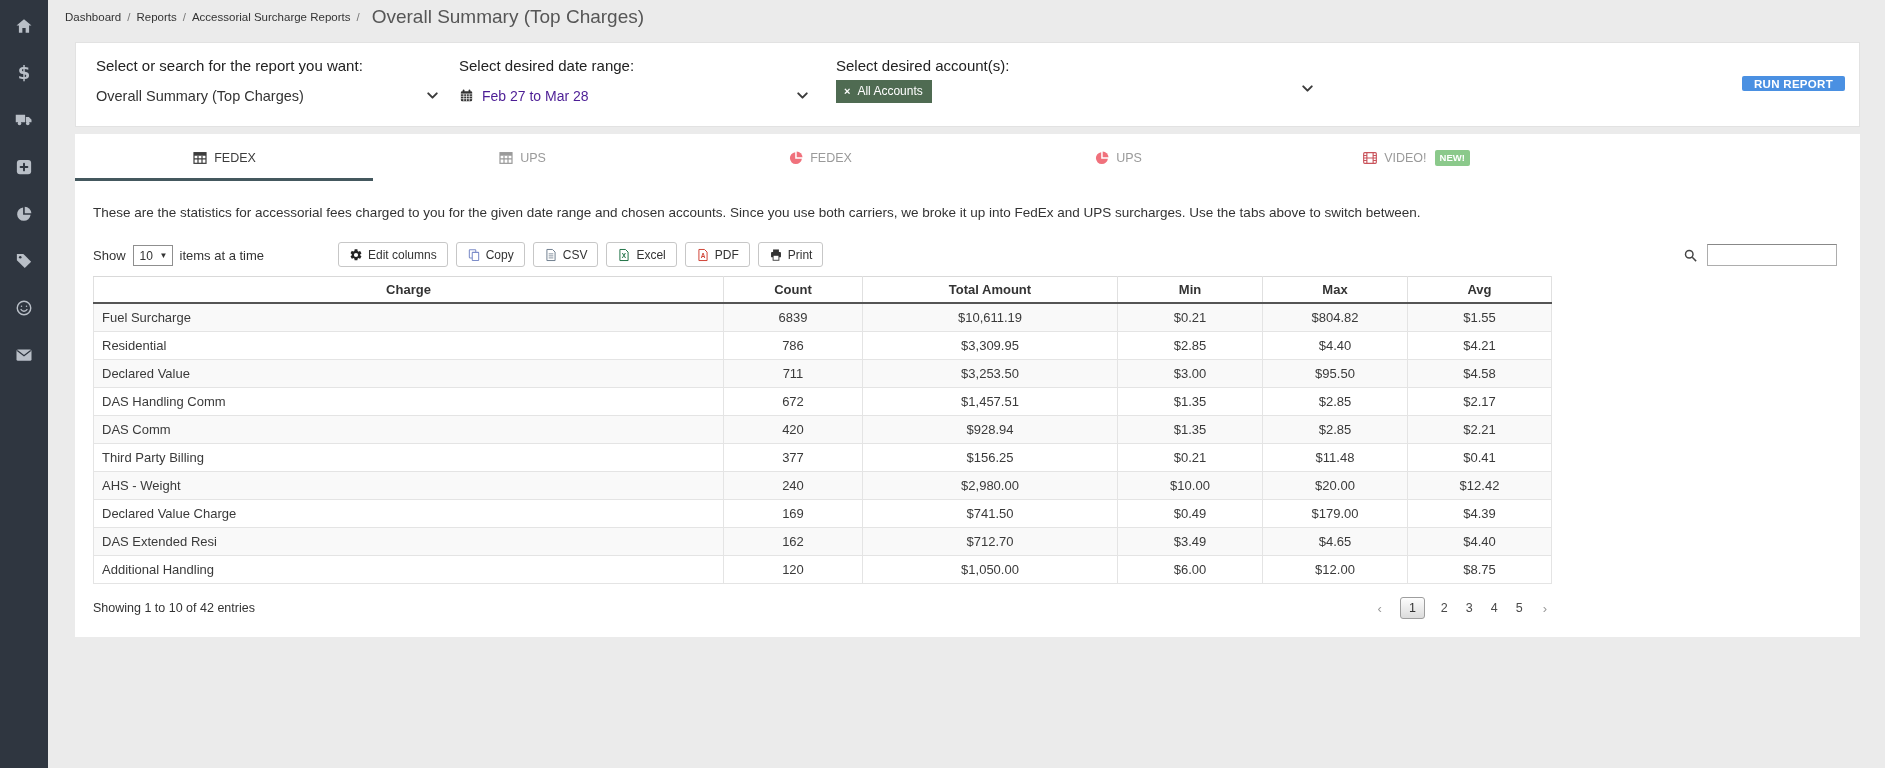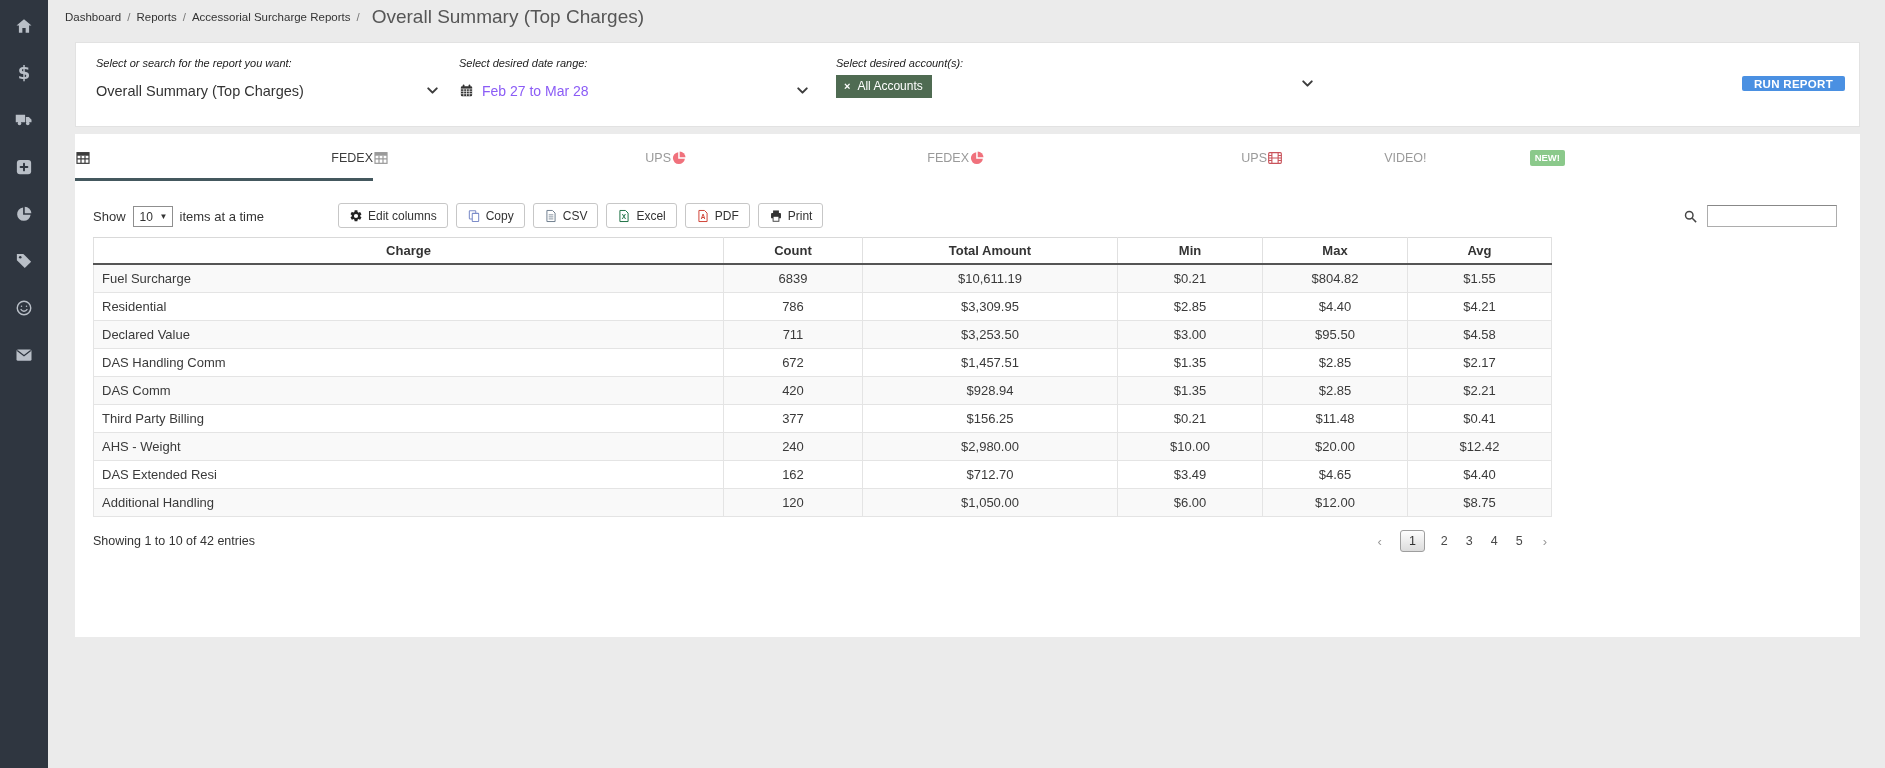--- a/index.html
+++ b/index.html
@@ -28,28 +28,28 @@
   #topbar { position:absolute; left:65px; top:0; height:34px; display:flex; align-items:center; }
   .crumb { font-size:11.5px; color:#333; cursor:pointer; }
   .crumb-sep { font-size:11.5px; color:#777; margin:0 6px; }
   #page-title { font-size:19px; color:#565656; margin-left:6px; white-space:nowrap; }
 
   
   #filter-card {
     position:absolute; left:75px; top:42px; width:1785px; height:85px;
     background:#fff; border:1px solid #e2e2e2;
   }
-  .f-label { font-style:italic; font-size:11px; color:#222; }
+  .f-label { font-size:15px; color:#222; }
   .f-group { position:absolute; top:14px; }
   #fg-report { left:20px; width:345px; }
   #fg-date   { left:383px; width:352px; }
   #fg-accounts { left:760px; width:480px; }
   .f-valrow { margin-top:13px; display:flex; align-items:center; justify-content:space-between; cursor:pointer; }
   #report-value { font-size:14.5px; color:#333; }
-  #date-value { font-size:14px; color:#8b5cf6; display:flex; align-items:center; gap:8px; }
+  #date-value { font-size:14px; color:#4c1d95; display:flex; align-items:center; gap:8px; }
   .chev svg { width:17px; height:17px; }
   #accounts-box { margin-top:6px; display:flex; align-items:flex-start; justify-content:space-between; cursor:pointer; }
   #account-chip {
     background:#4f6b52; color:#fff; font-size:12px; padding:4px 9px 5px 8px;
     display:inline-flex; align-items:center; gap:7px; cursor:pointer;
   }
   #account-chip .x { font-weight:bold; font-size:11px; line-height:1; }
   #run-report-btn {
     position:absolute; right:14px; top:33px; height:15px; padding:0 12px;
     background:#4a90e2; border:none; border-radius:2px; color:#fff;
@@ -57,21 +57,21 @@
     font-family:"Liberation Sans", sans-serif;
   }
 
   
   #main-card {
     position:absolute; left:75px; top:134px; width:1785px; height:503px;
     background:#fff;
   }
   #tabs { display:flex; height:47px; }
   .tab {
-    width:298px; display:flex; align-items:center; justify-content:space-between; gap:6px;
+    width:298px; display:flex; align-items:center; justify-content:center; gap:6px;
     font-size:12.5px; color:#9a9a9a; cursor:pointer; position:relative; white-space:nowrap;
   }
   .tab svg { width:16px; height:16px; }
   .tab.active { color:#3c3c3c; }
   .tab.active::after { content:""; position:absolute; left:0; right:0; bottom:0; height:3px; background:#44585e; }
   .tab .badge {
     background:#8bc98b; color:#fff; font-size:9.5px; font-weight:bold;
     border-radius:2px; padding:2px 5px 3px; margin-left:2px;
   }
 
@@ -299,20 +299,21 @@
           <svg viewBox="0 0 24 24" fill="none" stroke="#c9545c" stroke-width="1.7">
             <rect x="2.5" y="4" width="19" height="16" rx="1.5"></rect>
             <path d="M7.3 4v16M16.7 4v16M2.5 8.2h4.8M2.5 12h4.8M2.5 15.8h4.8M16.7 8.2h4.8M16.7 12h4.8M16.7 15.8h4.8M7.3 12h9.4"></path>
           </svg>
         </span>
         <span>VIDEO!</span>
         <span class="badge">NEW!</span>
       </div>
     </div>
 
+  <p id="description">These are the statistics for accessorial fees charged to you for the given date range and chosen accounts. Since you use both carriers, we broke it up into FedEx and UPS surcharges. Use the tabs above to switch between.</p>
 
   <div id="controls">
     <div id="show-group">
       <span>Show</span>
       <span id="page-size-select">
         <span>10</span>
         <span class="caret">▼</span>
       </span>
       <span>items at a time</span>
     </div>
@@ -454,20 +455,28 @@
           </tr>
           <tr>
             <td class="">AHS - Weight</td>
             <td class="num">240</td>
             <td class="num">$2,980.00</td>
             <td class="num">$10.00</td>
             <td class="num">$20.00</td>
             <td class="num">$12.42</td>
           </tr>
           <tr>
+            <td class="">Declared Value Charge</td>
+            <td class="num">169</td>
+            <td class="num">$741.50</td>
+            <td class="num">$0.49</td>
+            <td class="num">$179.00</td>
+            <td class="num">$4.39</td>
+          </tr>
+          <tr>
             <td class="">DAS Extended Resi</td>
             <td class="num">162</td>
             <td class="num">$712.70</td>
             <td class="num">$3.49</td>
             <td class="num">$4.65</td>
             <td class="num">$4.40</td>
           </tr>
           <tr>
             <td class="">Additional Handling</td>
             <td class="num">120</td>

